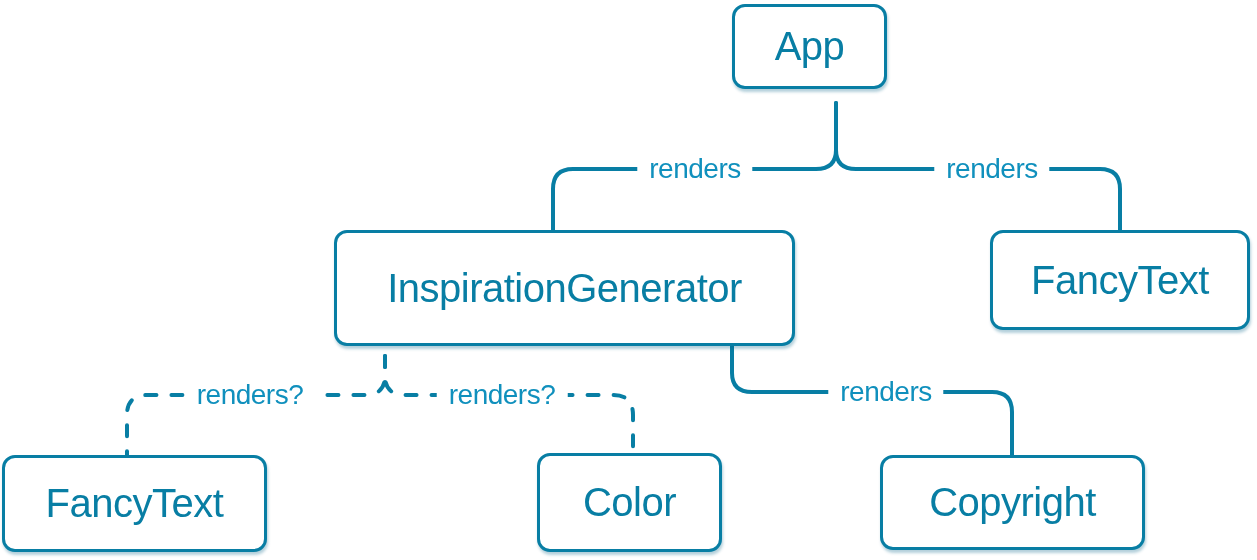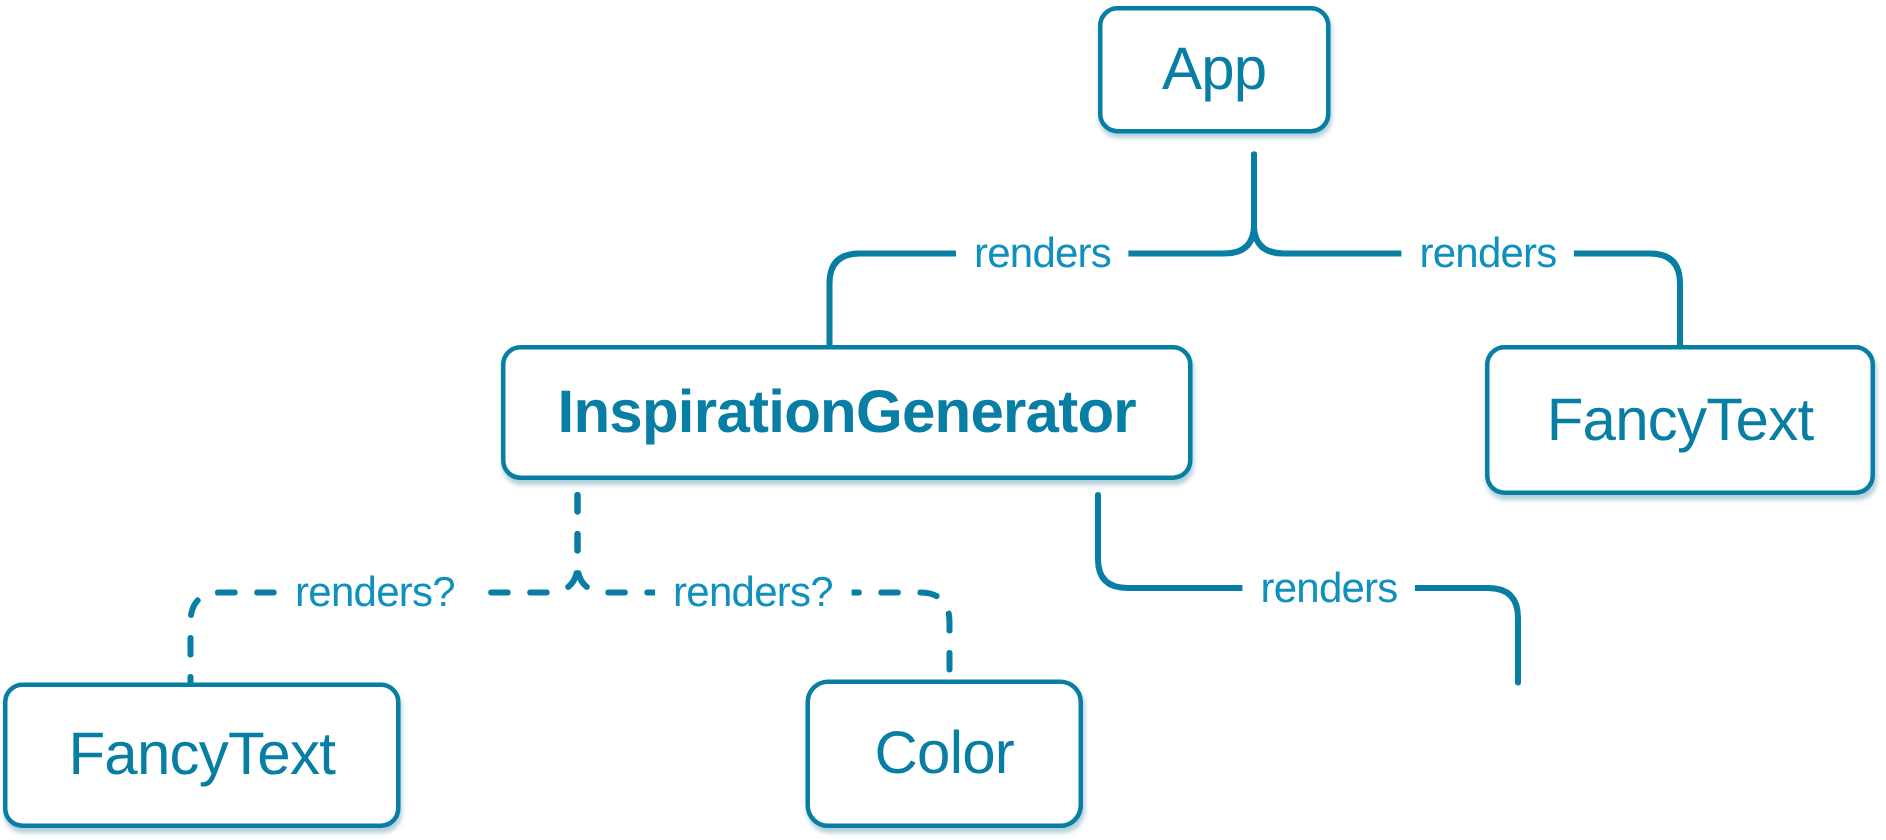--- a/index.html
+++ b/index.html
@@ -77,30 +77,33 @@
   <span class="edge-label" style="left:695px; top:169px;">renders</span>
   <span class="edge-label" style="left:992px; top:169px;">renders</span>
   <span class="edge-label" style="left:250px; top:395px;">renders?</span>
   <span class="edge-label" style="left:502px; top:395px;">renders?</span>
   <span class="edge-label" style="left:886px; top:392px;">renders</span>
 
   <div class="node" style="left:732px; top:4px; width:155px; height:85px;">
     <span>App</span>
   </div>
 
-  <div class="node" style="left:334px; top:230px; width:461px; height:90px;font-weight:bold;">
+  <div class="node" style="left:334px; top:230px; width:461px; height:116px;">
     <span>InspirationGenerator</span>
   </div>
 
   <div class="node" style="left:990px; top:230px; width:260px; height:100px;">
     <span>FancyText</span>
   </div>
 
   <div class="node" style="left:2px; top:455px; width:265px; height:97px;">
     <span>FancyText</span>
   </div>
 
-  <div class="node" style="left:537px; top:453px; width:185px; height:99px;border-radius:15px;">
+  <div class="node" style="left:537px; top:453px; width:185px; height:99px;">
     <span>Color</span>
   </div>
 
+  <div class="node" style="left:880px; top:455px; width:265px; height:95px;">
+    <span>Copyright</span>
+  </div>
 
 </div>
 
 </body></html>

